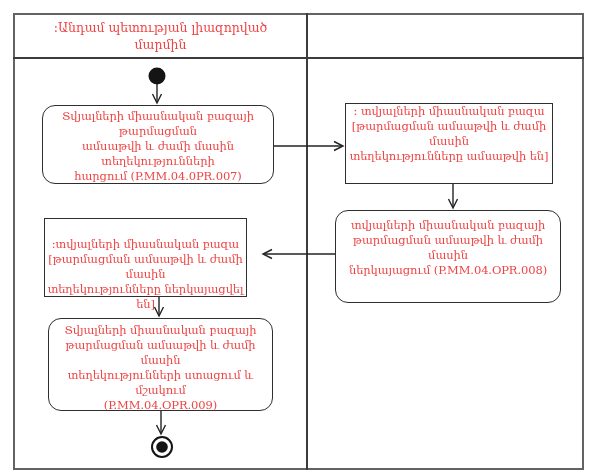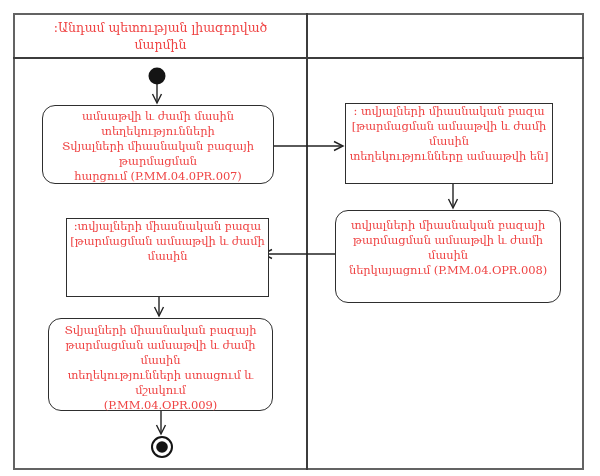--- a/index.html
+++ b/index.html
@@ -46,21 +46,21 @@
     text-align: center;
     font-size: 11.5px;
     line-height: 15px;
     letter-spacing: -0.1px;
     z-index: 2;
   }
   .node.activity { border-radius: 13px; }
   .n-a007 { left: 42px;  top: 105px; width: 232px; height: 79px; padding-top: 3px; }
   .n-o1   { left: 345px; top: 103px; width: 208px; height: 81px; }
   .n-a008 { left: 335px; top: 210px; width: 226px; height: 93px; padding-top: 7px; }
-  .n-o2   { left: 66px;  top: 218px; width: 203px; height: 79px; padding-top: 0; }
+  .n-o2   { left: 44px;  top: 218px; width: 203px; height: 79px; padding-top: 18px; }
   .n-a009 { left: 48px;  top: 318px; width: 225px; height: 93px; padding-top: 4px; }
   .connectors {
     position: absolute; left: 0; top: 0;
     width: 600px; height: 476px;
     z-index: 1;
   }
   .connectors line, .connectors polyline {
     stroke: #232323; stroke-width: 1.4; fill: none;
   }
 </style>
@@ -107,40 +107,41 @@
       <line x1="161" y1="411" x2="161" y2="433"></line>
       <polyline points="156.5,425 161,434 165.5,425"></polyline>
     </g>
     <g>
       <circle cx="162" cy="447" r="10" fill="#ffffff" stroke="#141414" stroke-width="2"></circle>
       <circle cx="162" cy="447" r="5.8" fill="#141414"></circle>
     </g>
   </svg>
 
   <div class="node activity n-a007">
+    <div>Տվյալների միասնական բազայի թարմացման</div>
     <div>ամսաթվի և ժամի մասին տեղեկությունների</div>
-    <div>Տվյալների միասնական բազայի թարմացման</div>
     <div>հարցում (P.MM.04.0PR.007)</div>
   </div>
 
   <div class="node n-o1">
     <div>: տվյալների միասնական բազա</div>
     <div>[թարմացման ամսաթվի և ժամի մասին</div>
     <div>տեղեկությունները ամսաթվի են]</div>
   </div>
 
   <div class="node activity n-a008">
     <div>տվյալների միասնական բազայի</div>
     <div>թարմացման ամսաթվի և ժամի մասին</div>
     <div>ներկայացում (P.MM.04.OPR.008)</div>
   </div>
 
   <div class="node n-o2">
     <div>:տվյալների միասնական բազա</div>
     <div>[թարմացման ամսաթվի և ժամի մասին</div>
+    <div>տեղեկությունները ներկայացվել են]</div>
   </div>
 
   <div class="node activity n-a009">
     <div>Տվյալների միասնական բազայի</div>
     <div>թարմացման ամսաթվի և ժամի մասին</div>
     <div>տեղեկությունների ստացում և մշակում</div>
     <div>(P.MM.04.OPR.009)</div>
   </div>
 
 </div>

